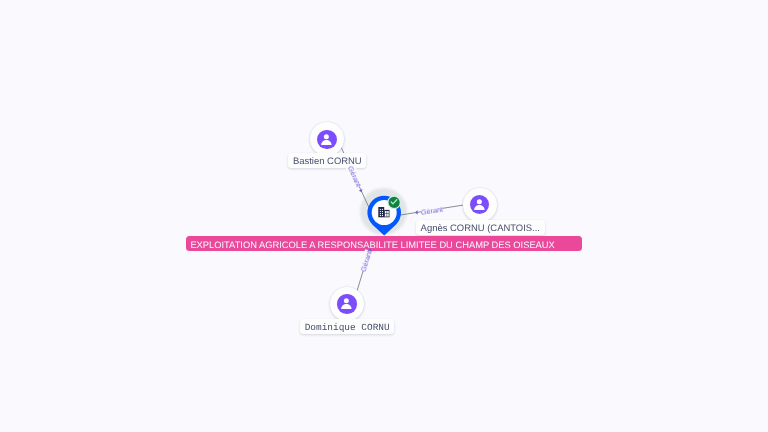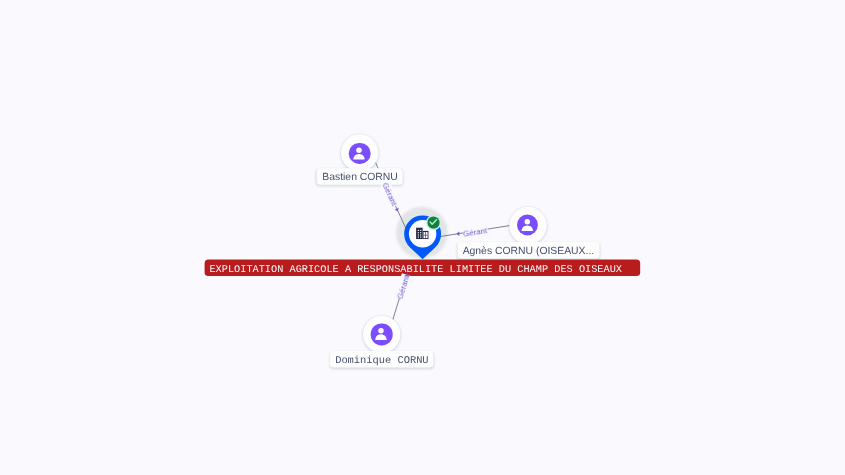--- a/index.html
+++ b/index.html
@@ -37,32 +37,31 @@
     font-size: 9.45px;
     line-height: 14.6px;
     height: 15.0px;
     box-sizing: border-box;
     padding: 2.0px 4.6px 0 4.6px;
     white-space: nowrap;
     box-shadow: 0 1px 2.6px rgba(60,70,90,0.19);
   }
   .companylabel {
     position: absolute;
-    background: #b91c1c;
+    background: #ec4899;
     color: #f2f8ff;
     border-radius: 3.5px;
     font-size: 9.33px;
     line-height: 14.8px;
     height: 14.8px;
     width: 395.9px;
     box-sizing: border-box;
     padding: 1.6px 4.1px 0 4.1px;
     white-space: nowrap;
     overflow: hidden;
-    font-family: Liberation Mono, monospace;
   }
   .halo {
     position: absolute;
     border-radius: 50%;
     background: #e2e5e6;
     filter: blur(1.1px);
   }
   .edgelabel {
     position: absolute;
     color: #6f5cd6;
@@ -149,21 +148,21 @@
   <div class="avatar" style="left:329.9px;top:286.9px;">
     <div class="disc">
       <svg width="19.3" height="19.3" viewBox="0 0 20 20">
         <circle cx="9.7" cy="6.9" r="2.6" fill="#ffffff"></circle>
         <path d="M9.7 10.3 C6.0 10.3 4.3 13.2 4.3 15.6 L15.1 15.6 C15.1 13.2 13.4 10.3 9.7 10.3 Z" fill="#ffffff"></path>
       </svg>
     </div>
   </div>
 
   <div class="nlabel" style="left:288.4px;top:152.7px;">Bastien CORNU</div>
-  <div class="nlabel" style="left:416.0px;top:220.1px;">Agnès CORNU (OISEAUX...</div>
+  <div class="nlabel" style="left:416.0px;top:220.1px;">Agnès CORNU (CANTOIS...</div>
   <div class="nlabel" style="left:300.1px;top:319.1px;font-family:Liberation Mono, monospace;">Dominique CORNU</div>
 
   <div class="companylabel" style="left:186.3px;top:236.2px;">EXPLOITATION AGRICOLE A RESPONSABILITE LIMITEE DU CHAMP DES OISEAUX</div>
 
   <div class="edgelabel" style="left:350.1px;top:166.7px;transform:rotate(65.2deg);">
     <span>Gérant</span>
   </div>
   <div class="edgelabel" style="left:420.9px;top:212.3px;transform:rotate(-9deg);">
     <span>Gérant</span>
   </div>

